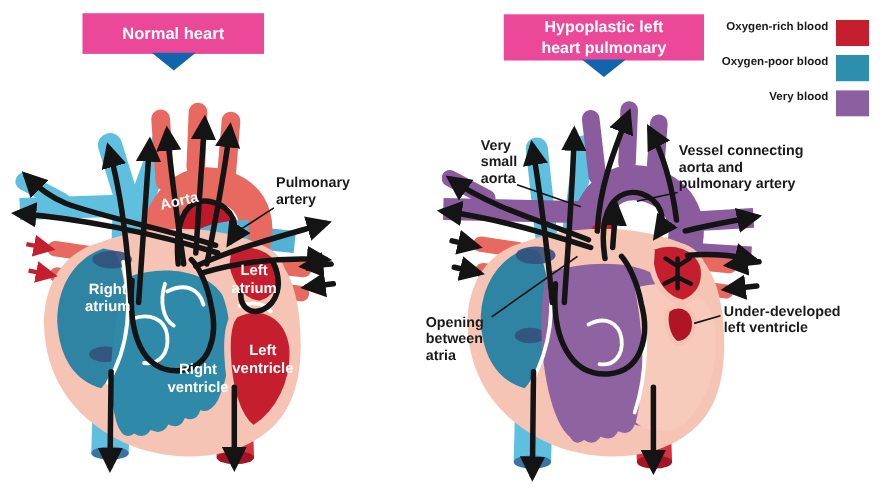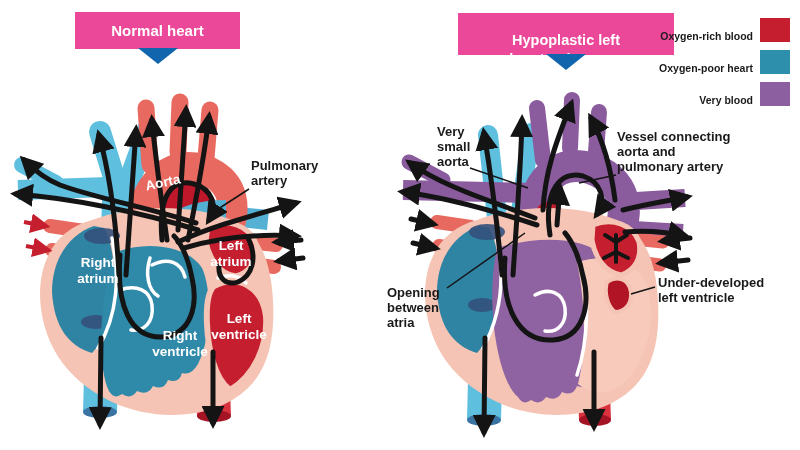--- a/index.html
+++ b/index.html
@@ -2,23 +2,23 @@
 <html><head>
 <meta charset="utf-8">
 <style>
   html,body{margin:0;padding:0;background:#fff;}
   .stage{position:relative;width:800px;height:450px;background:#ffffff;overflow:hidden;
          font-family:"Liberation Sans",sans-serif;}
   .banner{position:absolute;background:#ec4899;color:#fff;font-weight:bold;text-align:center;}
   .banner .tri{position:absolute;bottom:-15px;left:50%;margin-left:-20px;width:0;height:0;
          border-left:20px solid transparent;border-right:20px solid transparent;border-top:16px solid #1165ad;}
   #banner-normal{left:75px;top:12px;width:165px;height:37px;line-height:37px;font-size:15px;}
-  #banner-hlhs{left:458px;top:13px;width:216px;height:42px;font-size:14.5px;line-height:19px;padding-top:18px;box-sizing:border-box;}
+  #banner-hlhs{left:458px;top:13px;width:182px;height:42px;font-size:14.5px;line-height:19px;padding-top:3px;box-sizing:border-box;}
   .legend{position:absolute;top:0;right:10px;width:180px;}
-  .legend-row{position:absolute;right:0;display:flex;align-items:flex-end;gap:7px;}
+  .legend-row{position:absolute;right:0;display:flex;align-items:flex-start;gap:7px;}
   .legend-label{font-size:10.5px;font-weight:bold;color:#1a1a1a;white-space:nowrap;}
   .heart-svg{position:absolute;top:90px;}
   #svg-normal{left:0;}
   #svg-hlhs{left:385px;}
   text{font-family:"Liberation Sans",sans-serif;}
   .chamber-label{fill:#ffffff;font-size:13.5px;font-weight:bold;text-anchor:middle;}
   .anno{fill:#1a1a1a;font-size:13px;font-weight:bold;}
   .flow{stroke:#141414;stroke-width:5;fill:none;stroke-linecap:round;}
   .flow-thin{stroke:#141414;stroke-width:1.5;fill:none;}
   .white-div{stroke:#ffffff;stroke-width:3.5;fill:none;stroke-linecap:round;}
@@ -39,21 +39,21 @@
   </div>
 
   <div class="legend">
     <div class="legend-row" style="top:18px">
       <span class="legend-label">Oxygen-rich blood</span>
       <svg width="30" height="24">
           <rect x="0" y="0" width="30" height="24" fill="#c41e2f"></rect>
         </svg>
     </div>
     <div class="legend-row" style="top:50px">
-      <span class="legend-label">Oxygen-poor heart</span>
+      <span class="legend-label">Oxygen-poor blood</span>
       <svg width="30" height="24">
           <rect x="0" y="0" width="30" height="24" fill="#2e8fad"></rect>
         </svg>
     </div>
     <div class="legend-row" style="top:82px">
       <span class="legend-label">Very blood</span>
       <svg width="30" height="24">
           <rect x="0" y="0" width="30" height="24" fill="#8b5fa0"></rect>
         </svg>
     </div>

